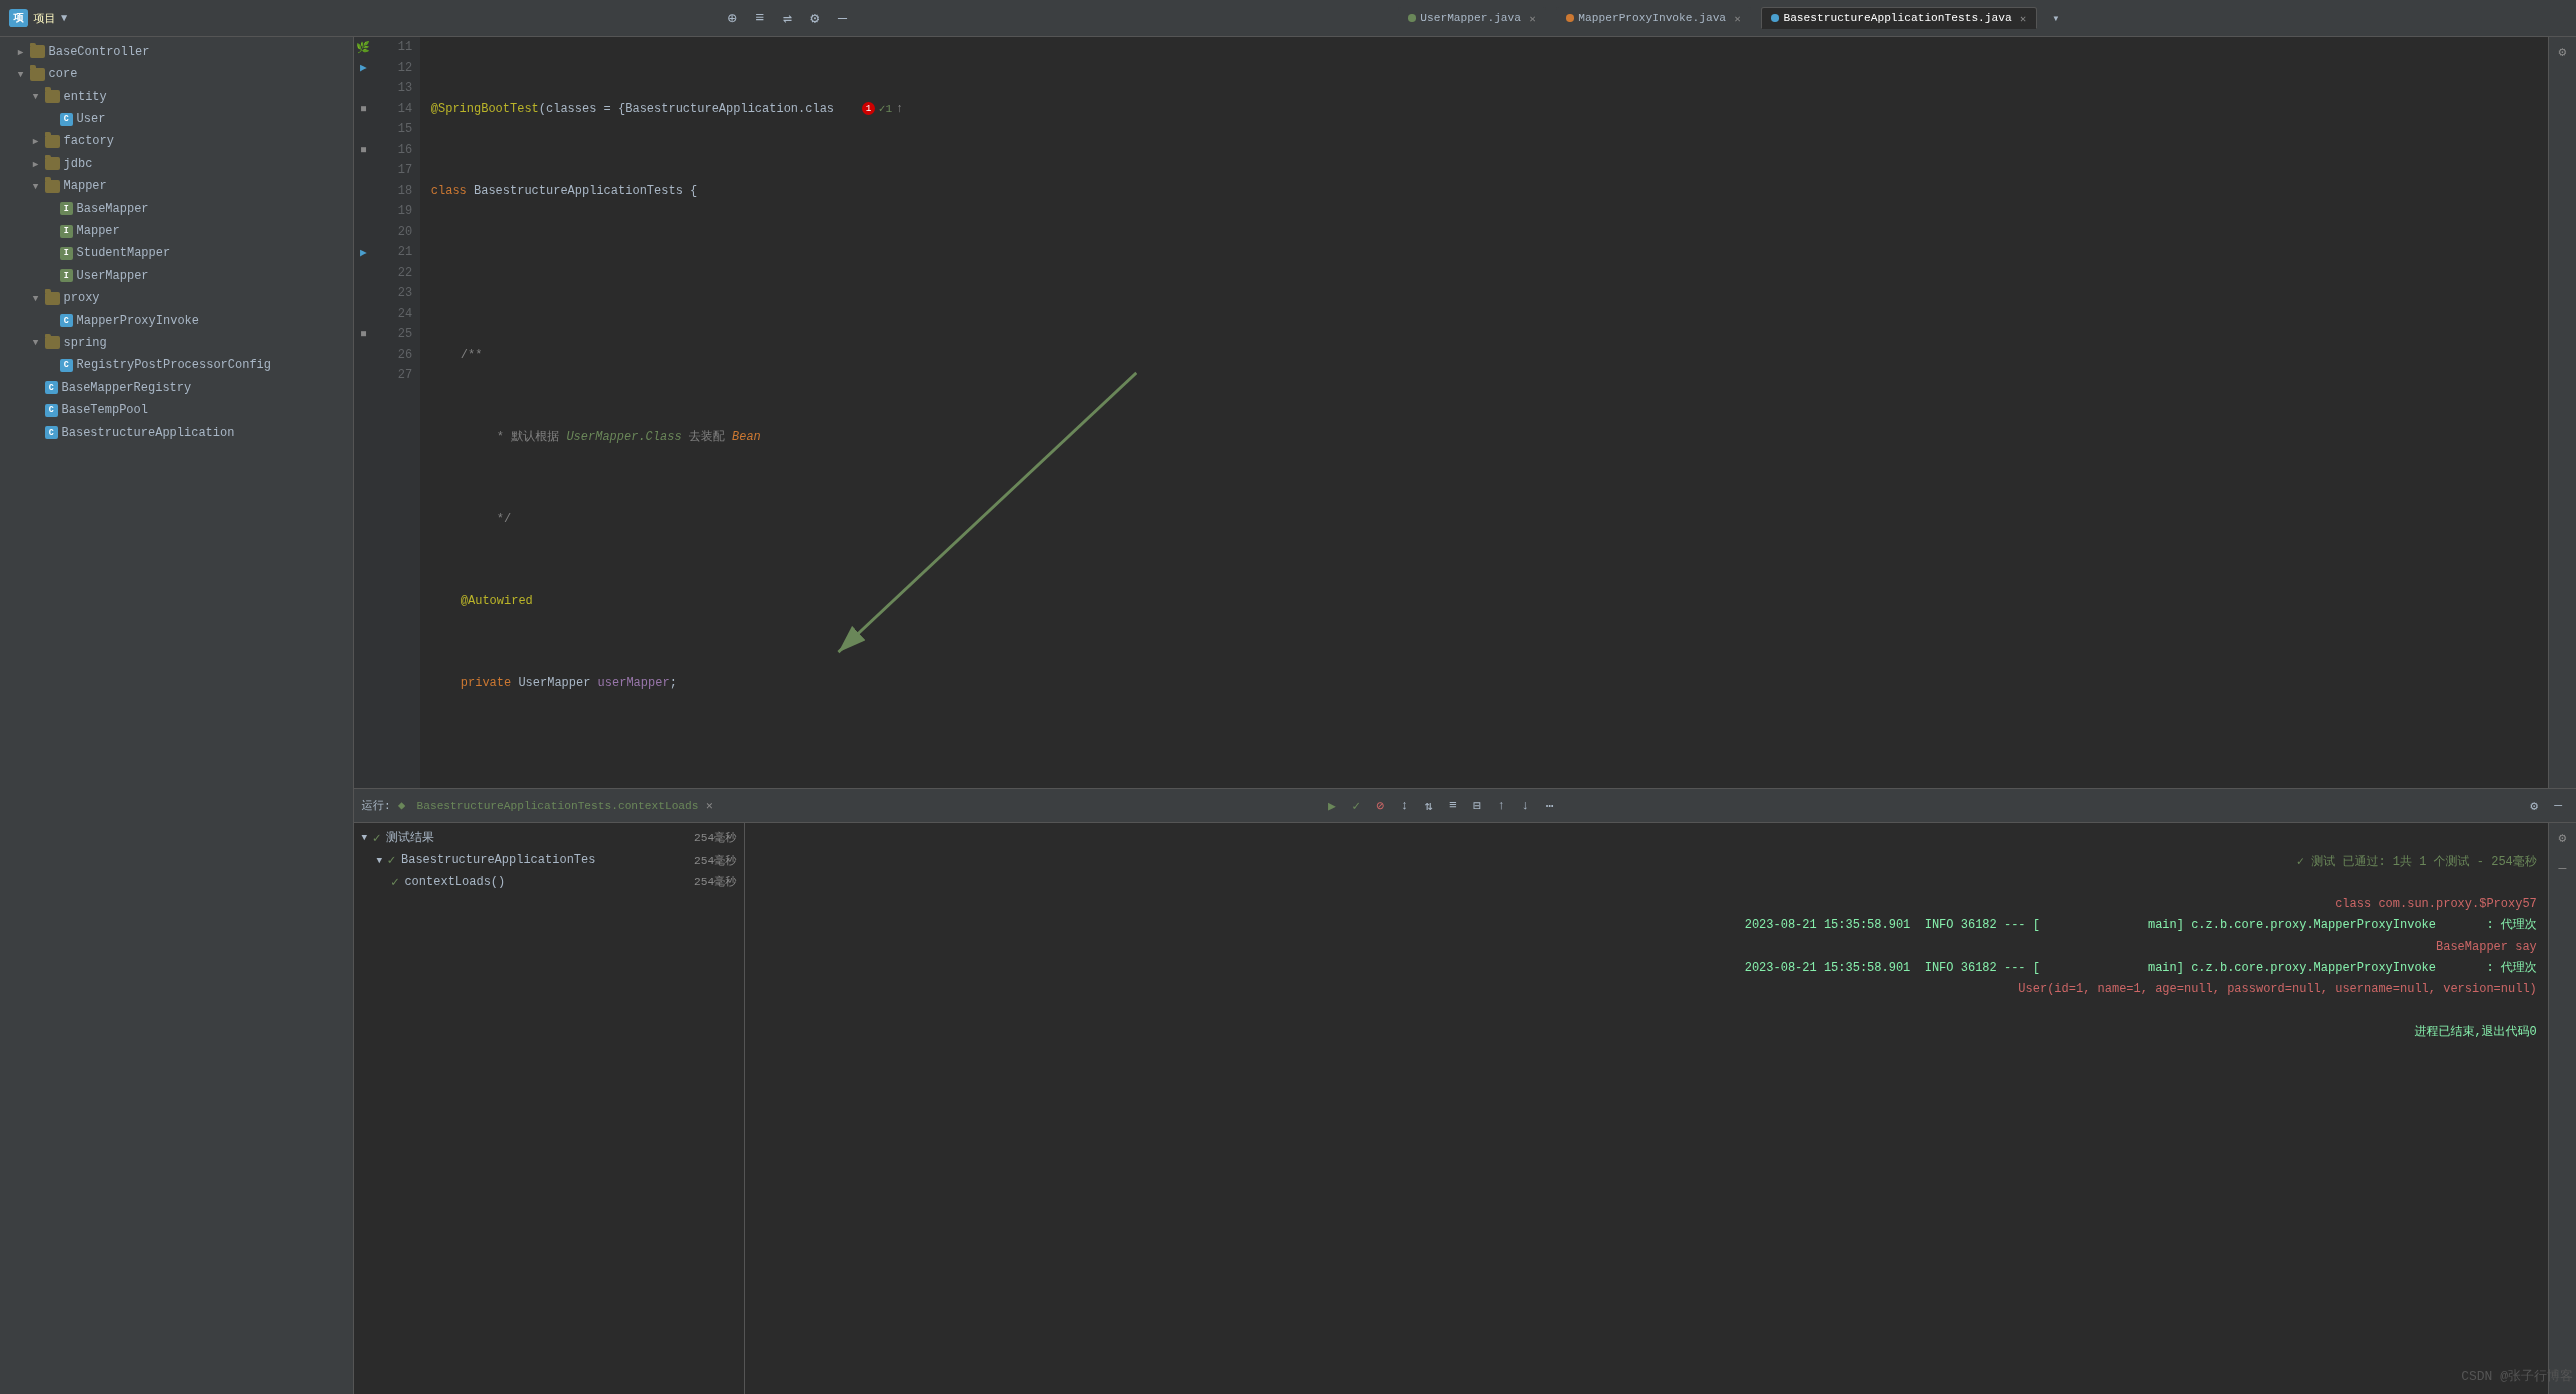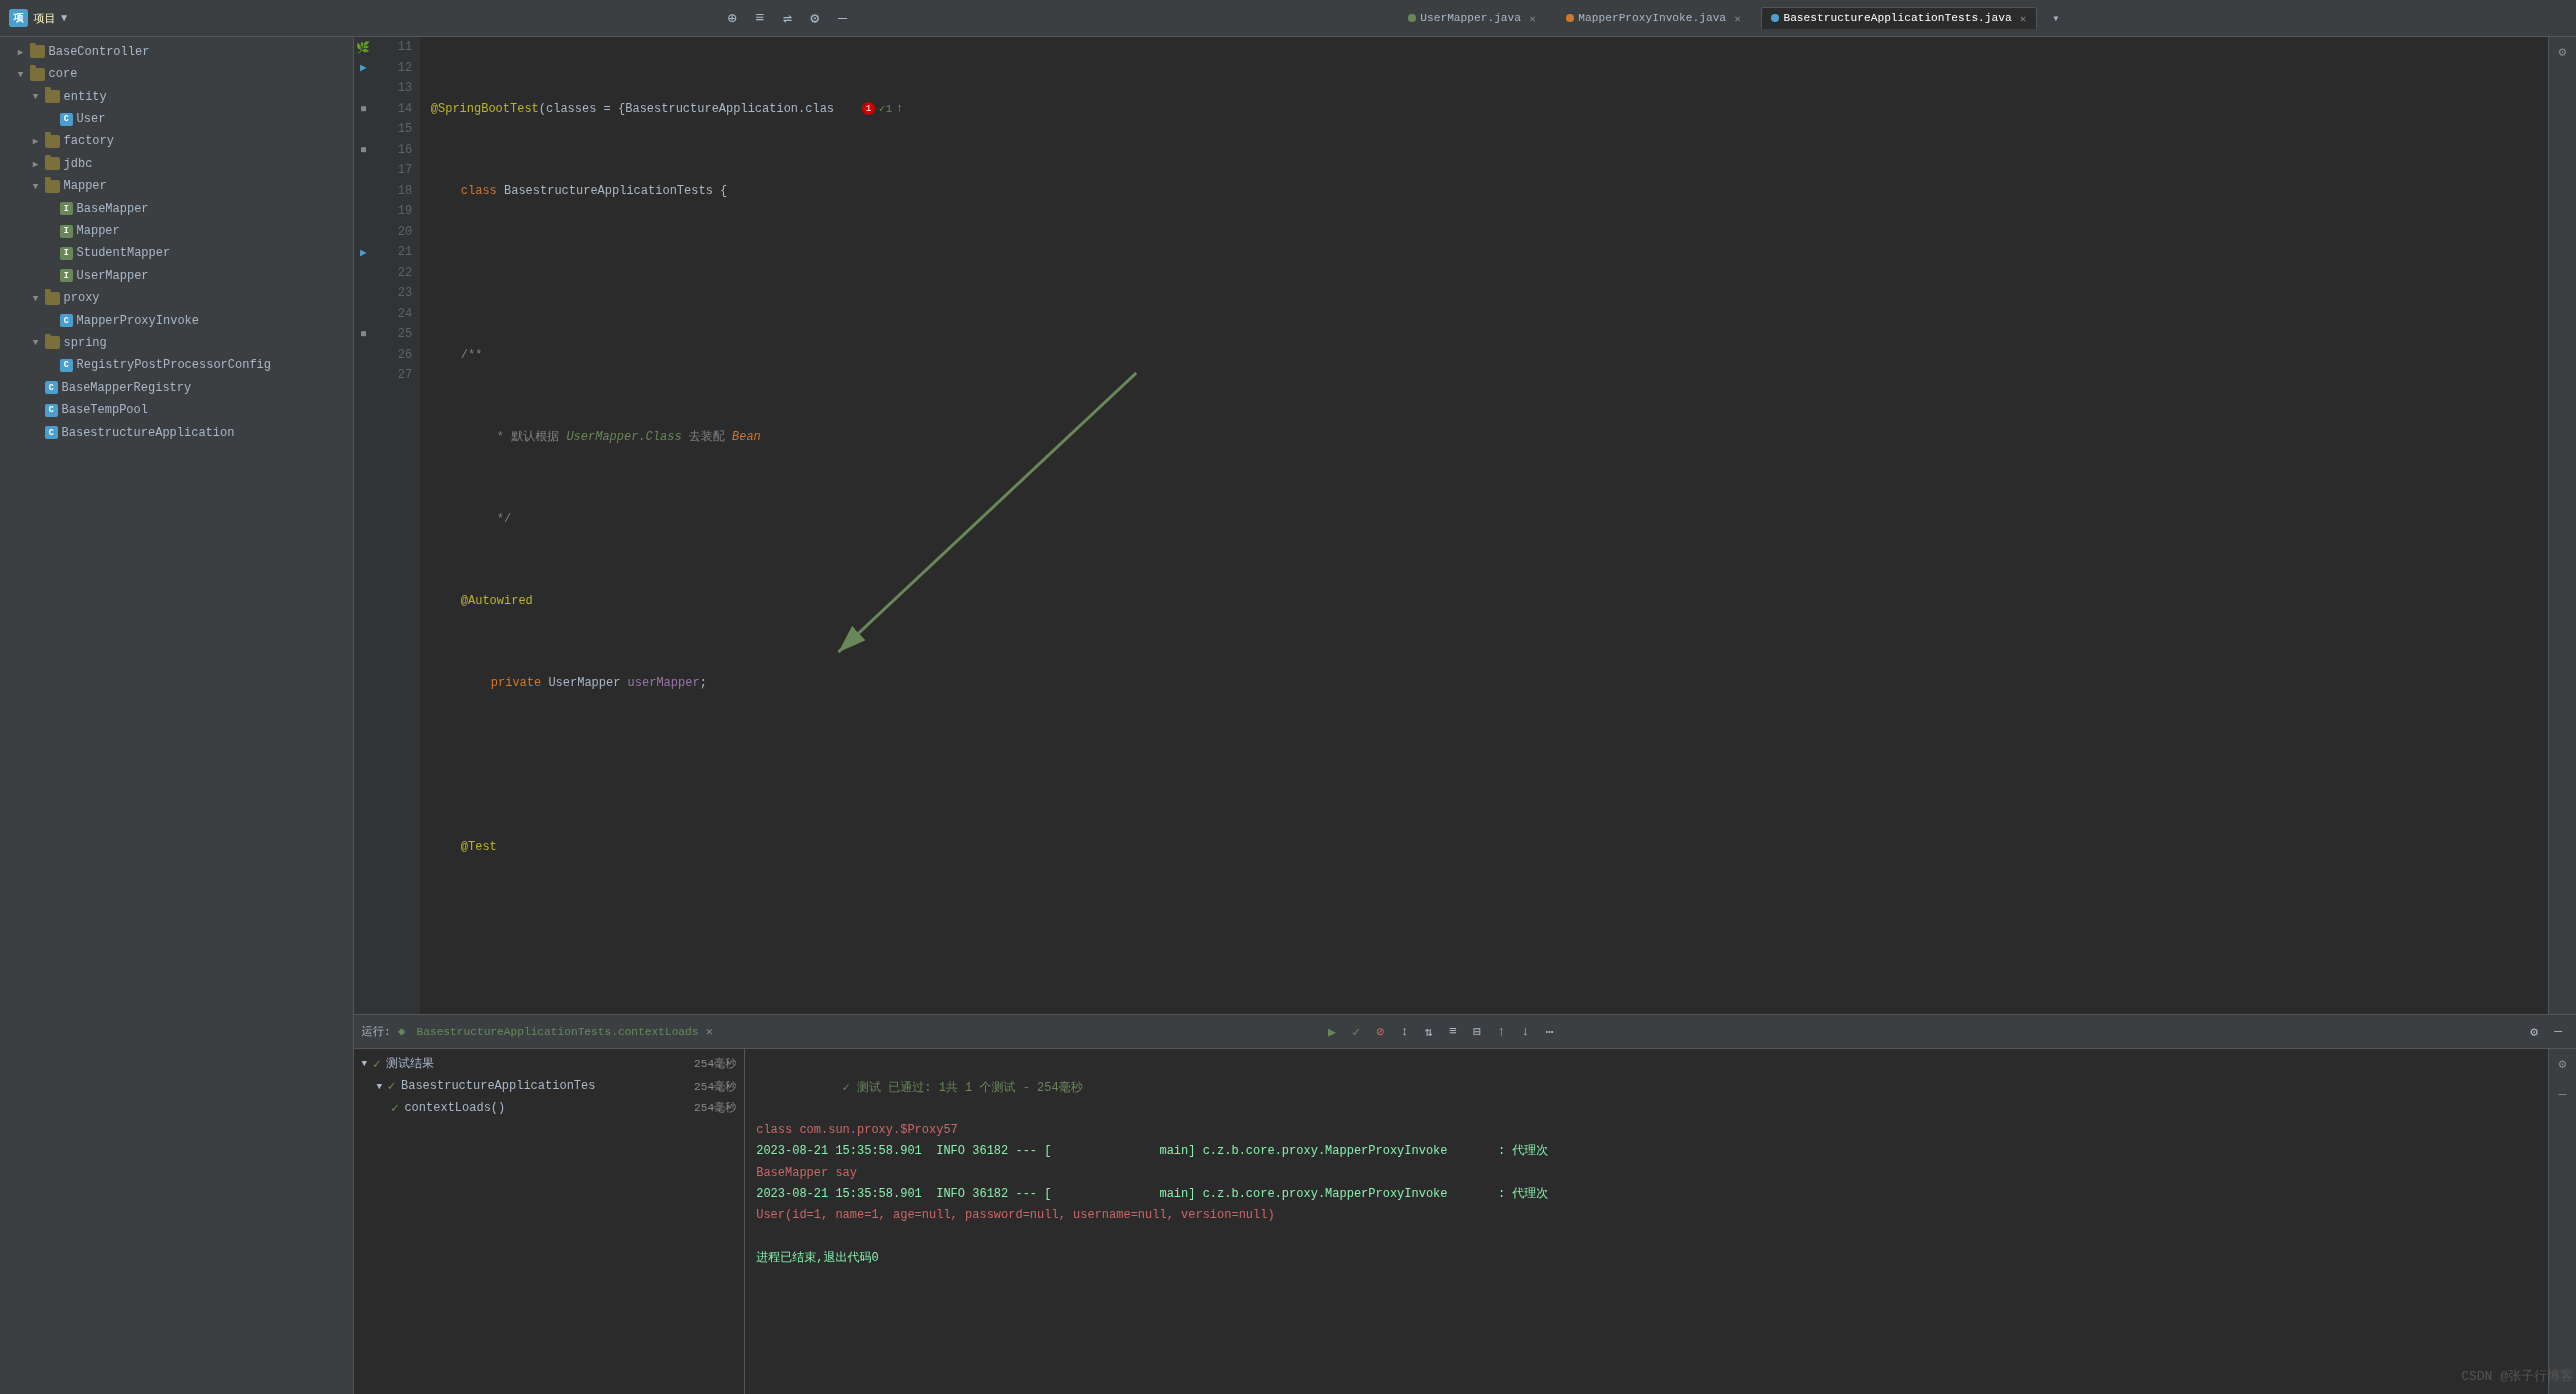--- a/index.html
+++ b/index.html
@@ -182,34 +182,35 @@
       flex: 1;
       padding-left: 11.2px;
       font-size: 12px;
       line-height: 20.5px;
       color: #a9b7c6;
       white-space: pre;
     }
     .code-line { height: 20.5px; display: flex; align-items: center; position: relative; }
 
     
-    .kw { color: #cc7832; margin-left: 30px; }      
+    .kw { color: #cc7832; }      
     .ann { color: #bbb529; }     
     .cls { color: #a9b7c6; }     
     .cmt { color: #808080; }    
     .var2 { color: #9876aa; }
 
     
     .bottom-panel {
-      height: 380px;
+      height: 606px;
       background: #2b2b2b;
       border-top: 0.9px solid #555;
       display: flex;
       flex-direction: column;
       flex-shrink: 0;
+      text-align: right;
     }
     .bottom-toolbar {
       height: 34px;
       background: #3c3f41;
       display: flex;
       align-items: center;
       padding: 0 7.5px;
       gap: 3.7px;
       border-bottom: 0.9px solid #555;
     }

